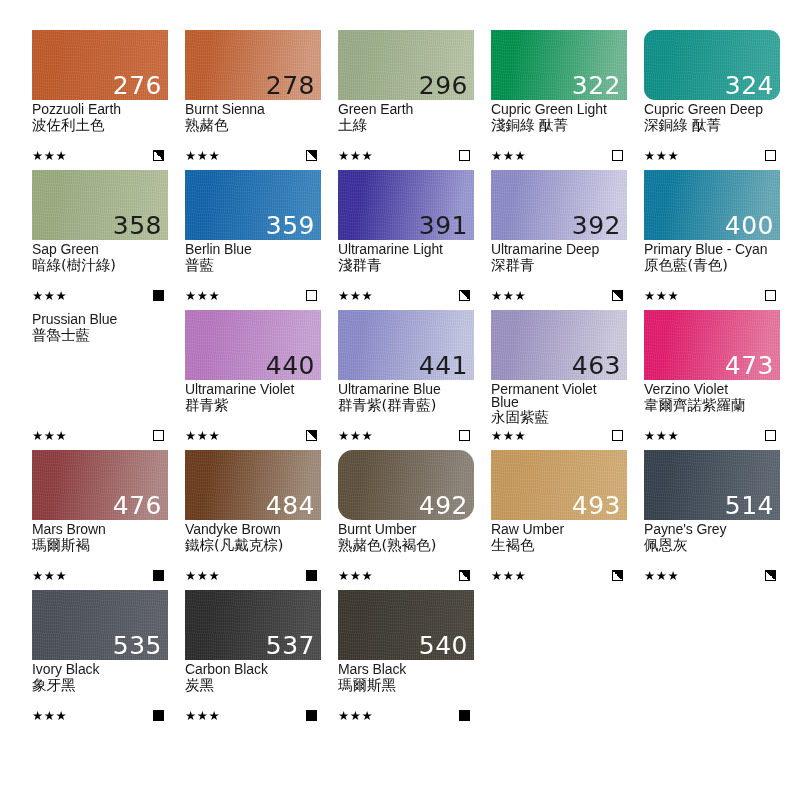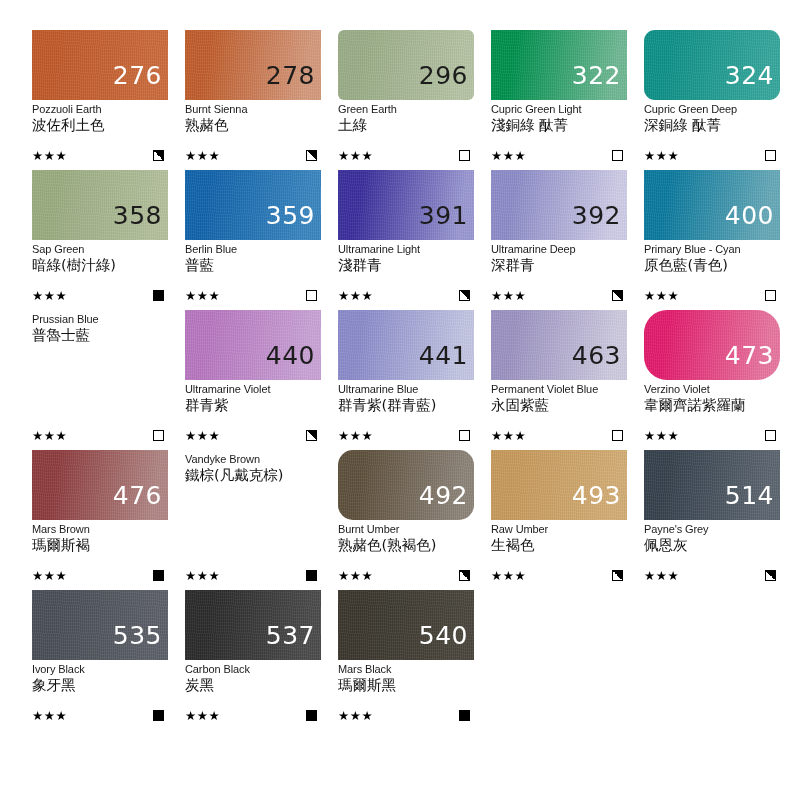--- a/index.html
+++ b/index.html
@@ -31,29 +31,29 @@
   }
   .swatch .grain {
     position: absolute; inset: 0;
     opacity: .5;
     background-image:
       repeating-linear-gradient(92deg, rgba(255,255,255,.10) 0 1px, rgba(0,0,0,.05) 1px 2px),
       repeating-linear-gradient(3deg, rgba(255,255,255,.07) 0 1px, rgba(0,0,0,.04) 1px 3px);
   }
   .swatch .num {
     position: absolute;
-    right: 6px; bottom: 12px;
+    right: 6px; bottom: 2px;
     font-size: 25px;
     line-height: 1;
     font-weight: 400;
     letter-spacing: .5px;
     font-family: "DejaVu Sans", "Liberation Sans", sans-serif;
   }
   .name-en {
-    font-size: 11px;
+    font-size: 14px;
     color: #1a1a1a;
     line-height: 12.5px;
     margin-top: 3px;
     letter-spacing: -.1px;
   }
   .name-zh {
     font-size: 14.5px;
     color: #111;
     line-height: 17px;
     margin-top: 1px;
@@ -109,21 +109,21 @@
           <div class="num" style="color: rgb(28, 28, 28);">278</div>
         </div>
         <div class="name-en">Burnt Sienna</div>
         <div class="name-zh">熟赭色</div>
         <div class="meta">
           <div class="stars">★★★</div>
           <div class="op half"></div>
         </div>
       </div>
       <div class="cell">
-        <div class="swatch" style="background: linear-gradient(100deg, rgb(154, 173, 135) 0%, rgb(154, 173, 135) 18%, rgb(182, 196, 165) 88%, rgb(182, 196, 165) 100%); border-radius: 6px;">
+        <div class="swatch" style="background: linear-gradient(100deg, rgb(154, 173, 135) 0%, rgb(154, 173, 135) 18%, rgb(182, 196, 165) 88%, rgb(182, 196, 165) 100%);">
           <div class="grain"></div>
           <div class="num" style="color: rgb(28, 28, 28);">296</div>
         </div>
         <div class="name-en">Green Earth</div>
         <div class="name-zh">土綠</div>
         <div class="meta">
           <div class="stars">★★★</div>
           <div class="op empty"></div>
         </div>
       </div>
@@ -253,21 +253,21 @@
           <div class="num" style="color: rgb(28, 28, 28);">463</div>
         </div>
         <div class="name-en">Permanent Violet Blue</div>
         <div class="name-zh">永固紫藍</div>
         <div class="meta">
           <div class="stars">★★★</div>
           <div class="op empty"></div>
         </div>
       </div>
       <div class="cell">
-        <div class="swatch" style="background: linear-gradient(100deg, rgb(227, 28, 109) 0%, rgb(227, 28, 109) 18%, rgb(232, 118, 159) 88%, rgb(232, 118, 159) 100%); border-radius: 23px;">
+        <div class="swatch" style="background: linear-gradient(100deg, rgb(227, 28, 109) 0%, rgb(227, 28, 109) 18%, rgb(232, 118, 159) 88%, rgb(232, 118, 159) 100%);">
           <div class="grain"></div>
           <div class="num" style="color: rgb(255, 255, 255);">473</div>
         </div>
         <div class="name-en">Verzino Violet</div>
         <div class="name-zh">韋爾齊諾紫羅蘭</div>
         <div class="meta">
           <div class="stars">★★★</div>
           <div class="op empty"></div>
         </div>
       </div>
@@ -279,20 +279,24 @@
           <div class="num" style="color: rgb(255, 255, 255);">476</div>
         </div>
         <div class="name-en">Mars Brown</div>
         <div class="name-zh">瑪爾斯褐</div>
         <div class="meta">
           <div class="stars">★★★</div>
           <div class="op full"></div>
         </div>
       </div>
       <div class="cell">
+        <div class="swatch" style="background: linear-gradient(100deg, rgb(107, 60, 28) 0%, rgb(107, 60, 28) 18%, rgb(160, 139, 121) 88%, rgb(160, 139, 121) 100%);">
+          <div class="grain"></div>
+          <div class="num" style="color: rgb(255, 255, 255);">484</div>
+        </div>
         <div class="name-en">Vandyke Brown</div>
         <div class="name-zh">鐵棕(凡戴克棕)</div>
         <div class="meta">
           <div class="stars">★★★</div>
           <div class="op full"></div>
         </div>
       </div>
       <div class="cell">
         <div class="swatch" style="background: linear-gradient(100deg, rgb(94, 80, 60) 0%, rgb(94, 80, 60) 18%, rgb(141, 132, 121) 88%, rgb(141, 132, 121) 100%); border-radius: 15px;">
           <div class="grain"></div>

